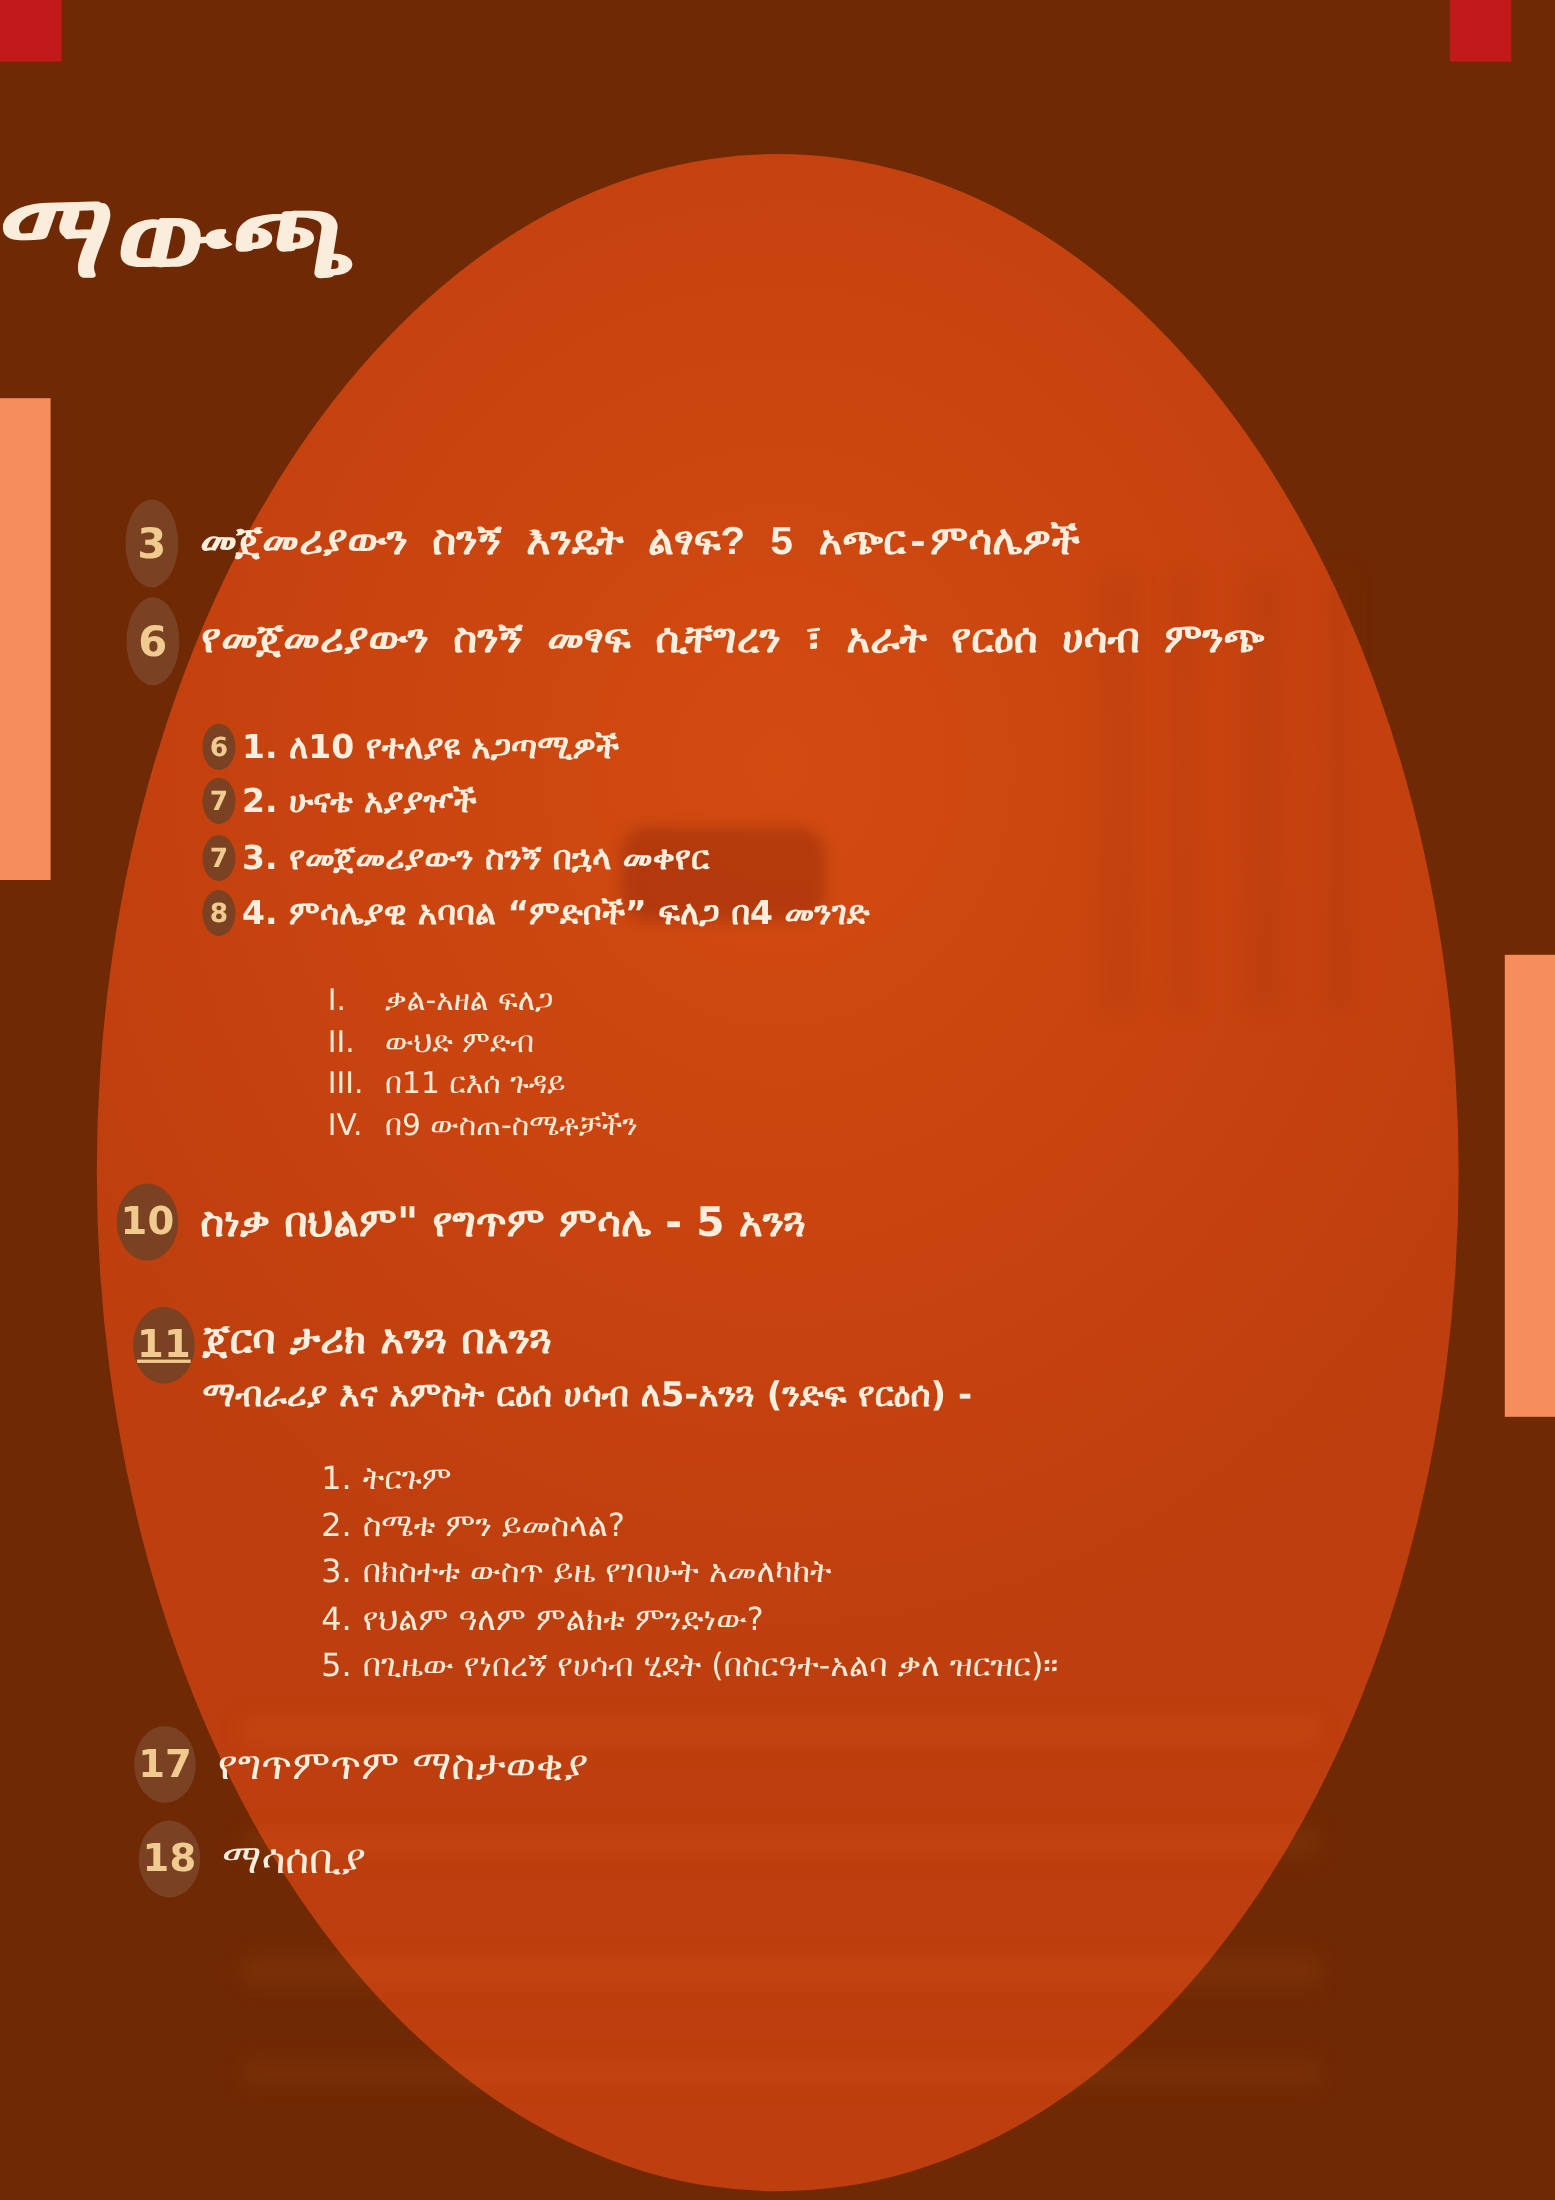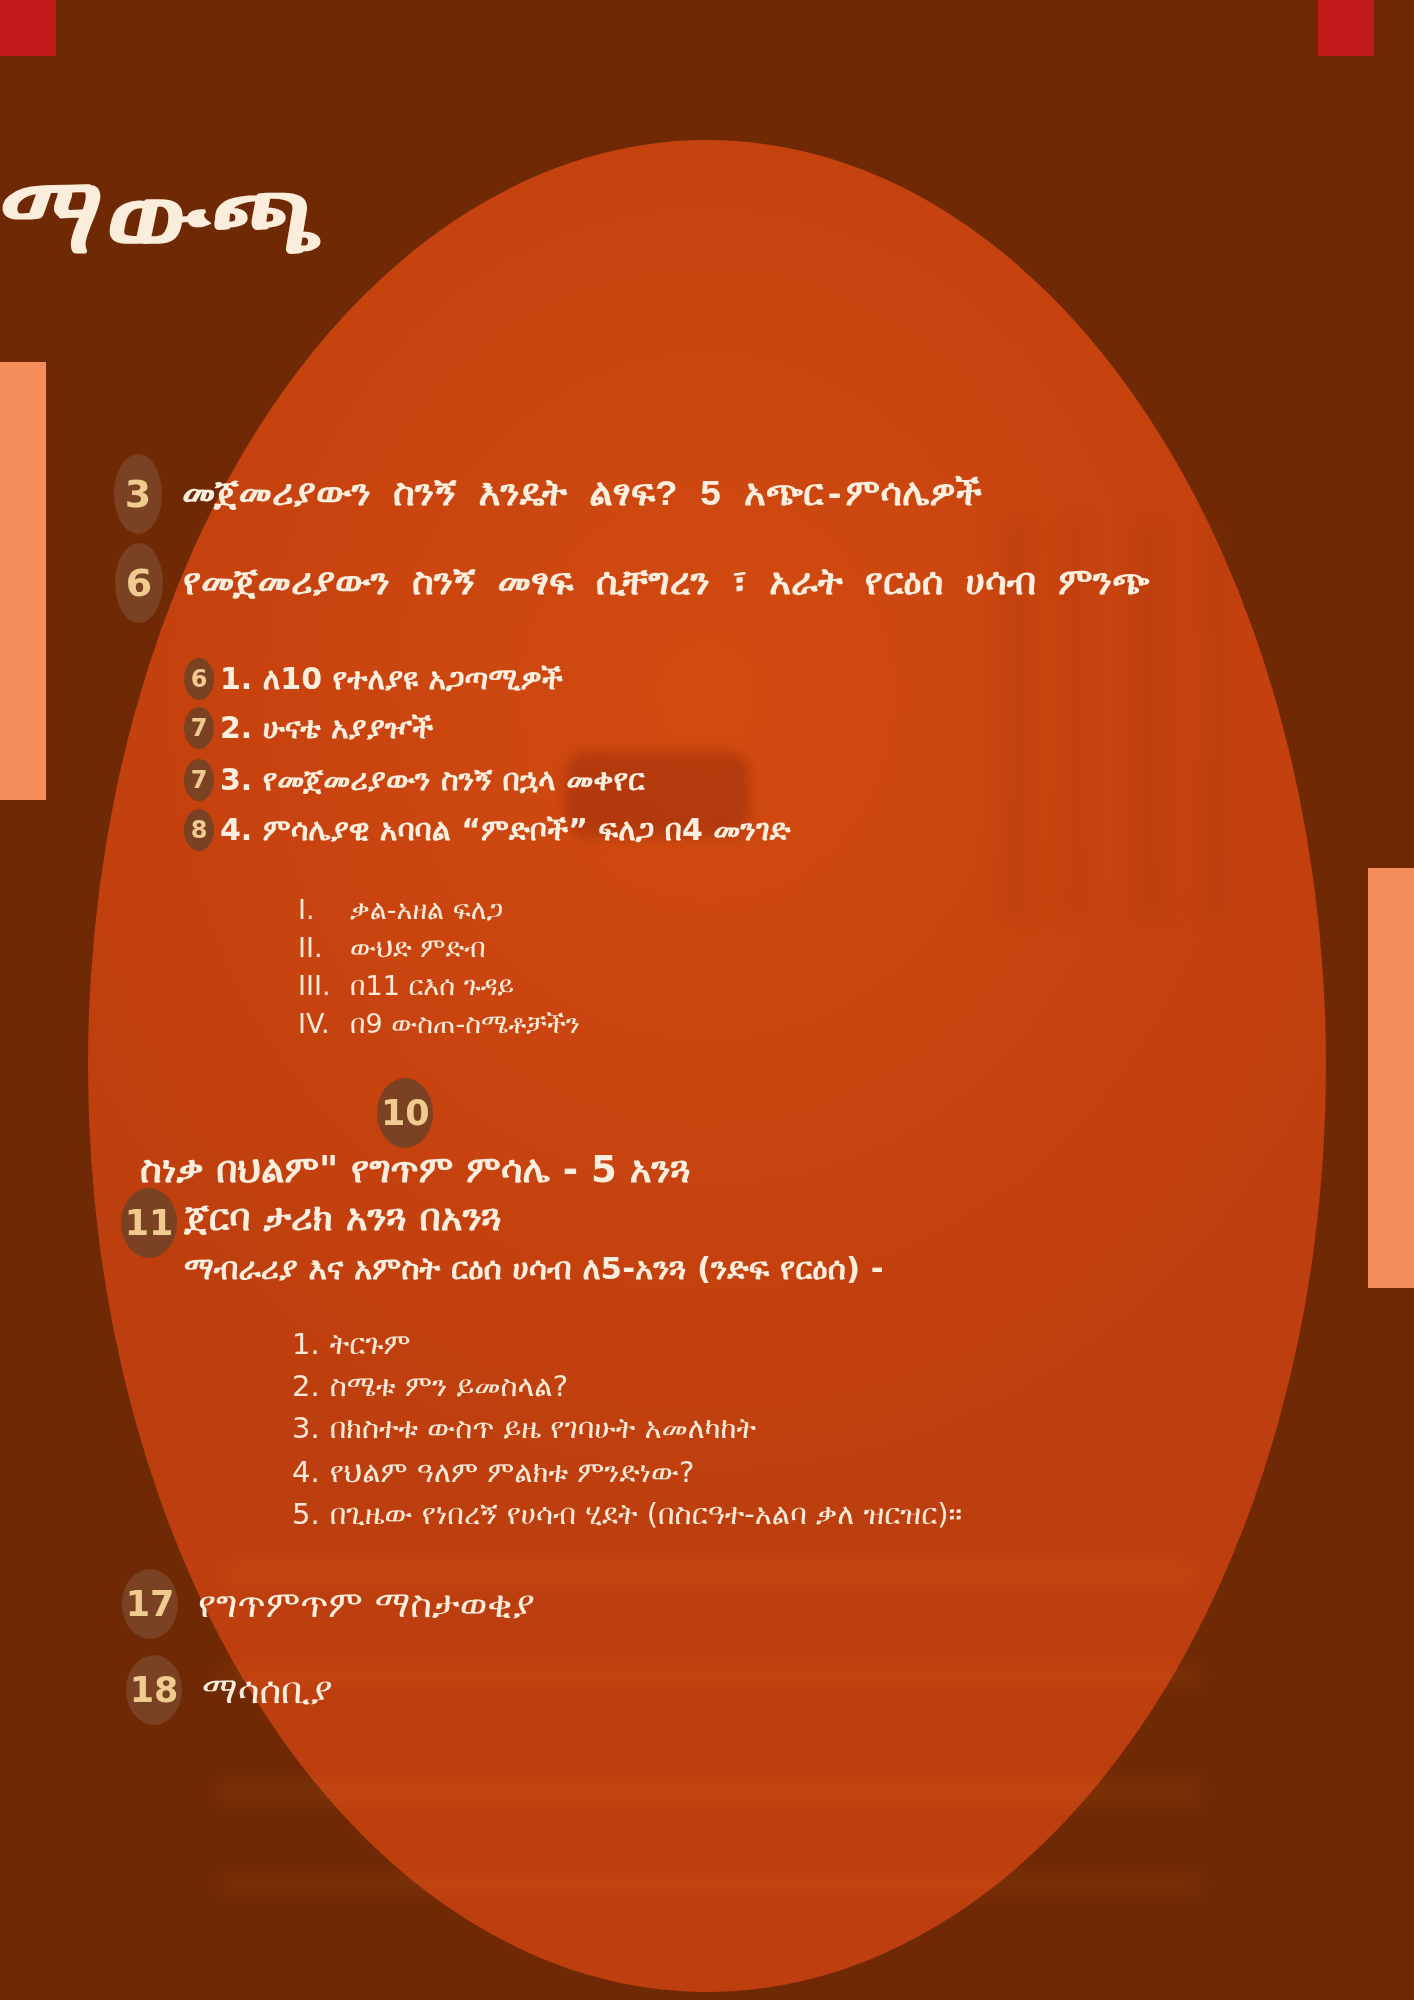--- a/index.html
+++ b/index.html
@@ -47,21 +47,21 @@
   .main-lbl{font-size:37px;font-weight:700;font-family:Liberation Mono, monospace;}
   .sub-lbl{margin-left:6px;font-size:30px;font-weight:700;}
   .mid-lbl{font-size:37px;font-weight:700;}
   .lite-lbl{font-size:37px;font-weight:500;}
   .roman-row{position:absolute;left:298px;display:flex;white-space:nowrap;font-size:27px;font-weight:400;color:#F7E9D7;}
   .roman-num{display:inline-block;width:52px;}
   .num-row{position:absolute;left:292px;display:flex;white-space:nowrap;font-size:29px;font-weight:400;color:#F7E9D7;}
   .num-pre{display:inline-block;margin-right:10px;}
   .e11-line1{position:absolute;left:184px;top:1196px;font-size:37px;font-weight:700;white-space:nowrap;}
   .e11-line2{position:absolute;left:184px;top:1250px;font-size:31px;font-weight:600;white-space:nowrap;}
-  .b11{position:absolute;left:121px;top:1188px;}
+  .b11{position:absolute;left:121px;top:1188px;text-decoration:underline;}
 </style>
 </head>
 <body>
 
 <div class="ellipse"></div>
 <div class="tex blob"></div>
 <div class="tex vstreak v1"></div>
 <div class="tex vstreak v2"></div>
 <div class="tex vstreak v3"></div>
 <div class="tex vstreak v4"></div>
@@ -114,21 +114,21 @@
 </div>
 <div class="roman-row" style="top:970px;">
   <span class="roman-num">III.</span>
   <span>በ11 ርእሰ ጉዳይ</span>
 </div>
 <div class="roman-row" style="top:1008px;">
   <span class="roman-num">IV.</span>
   <span>በ9 ውስጠ-ስሜቶቻችን</span>
 </div>
 
-<div class="row" style="left:120px;top:1078px;height:66px;flex-direction:column;">
+<div class="row" style="left:106px;top:1078px;height:66px;">
   <span class="badge xl">10</span>
   <span class="lbl mid-lbl">ስነቃ በህልም" የግጥም ምሳሌ - 5 አንጓ</span>
 </div>
 
 <span class="badge xl b11">11</span>
 <div class="e11-line1">ጀርባ ታሪክ አንጓ በአንጓ</div>
 <div class="e11-line2">ማብራሪያ እና አምስት ርዕሰ ሀሳብ ለ5-አንጓ (ንድፍ የርዕሰ) -</div>
 
 <div class="num-row" style="top:1327px;">
   <span class="num-pre">1.</span>

